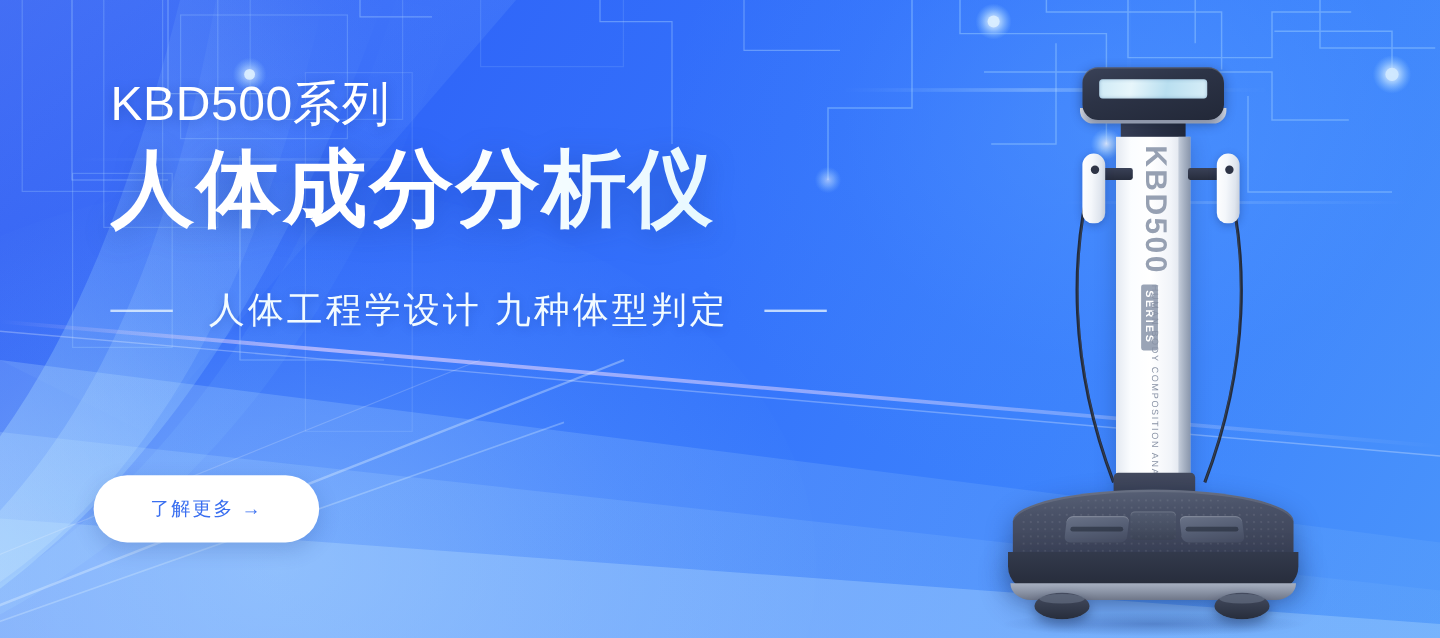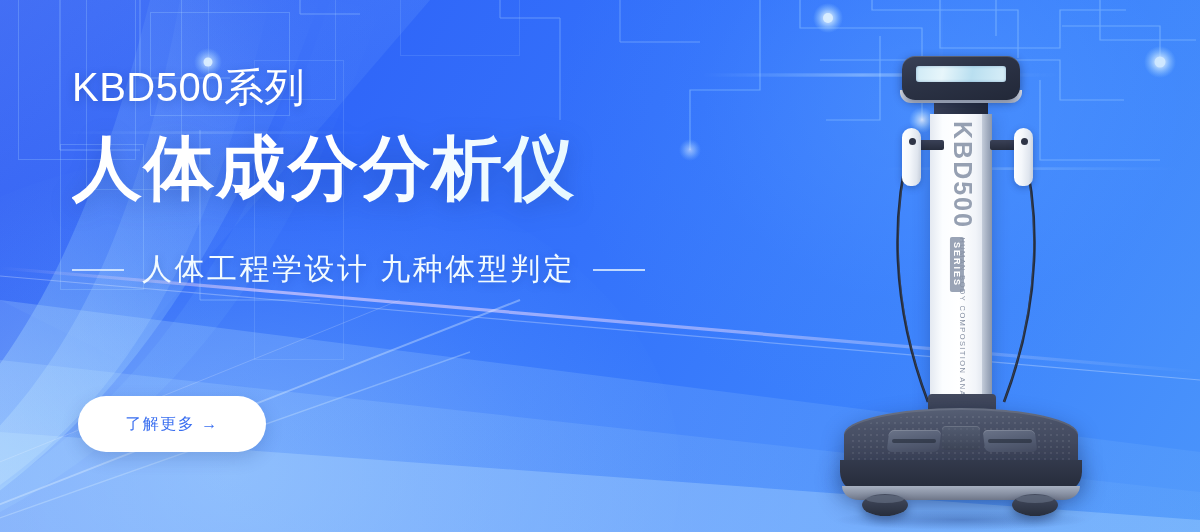--- a/index.html
+++ b/index.html
@@ -40,50 +40,50 @@
   }
 
   
   .circuit{ position:absolute; inset:0; pointer-events:none; }
 
   
   .ribbons{ position:absolute; inset:0; pointer-events:none; overflow:hidden; }
 
   
   .copy{
-    position:absolute; left:72px; top:66px;
+    position:absolute; left:92px; top:66px;
     width:600px;
   }
   .eyebrow{
     font-size:40px;
     line-height:1.05;
     color:#ffffff;
     letter-spacing:.5px;
     text-shadow:0 2px 9px rgba(18,52,140,.32);
     white-space:nowrap;
   }
   .headline{
-    margin-top:21px;
+    margin-top:10px;
     font-size:70px;
     font-weight:bold;
     line-height:1.12;
     letter-spacing:2px;
     white-space:nowrap;
     background:linear-gradient(100deg,#ffffff 0%,#ffffff 42%,#f0fbff 68%,#ddf6ff 100%);
     -webkit-background-clip:text;
     background-clip:text;
     color:transparent;
     -webkit-text-fill-color:transparent;
     filter:drop-shadow(0 5px 12px rgba(16,50,140,.38));
   }
   .sub-row{
     margin-top:42px;
     display:flex;
     align-items:center;
-    gap:18px;
+    gap:30px;
     white-space:nowrap;
   }
   .dash{
     display:block;
     width:52px; height:2px;
     background:rgba(232,245,255,.78);
     flex:0 0 auto;
   }
   .subtitle{
     font-size:30px;

